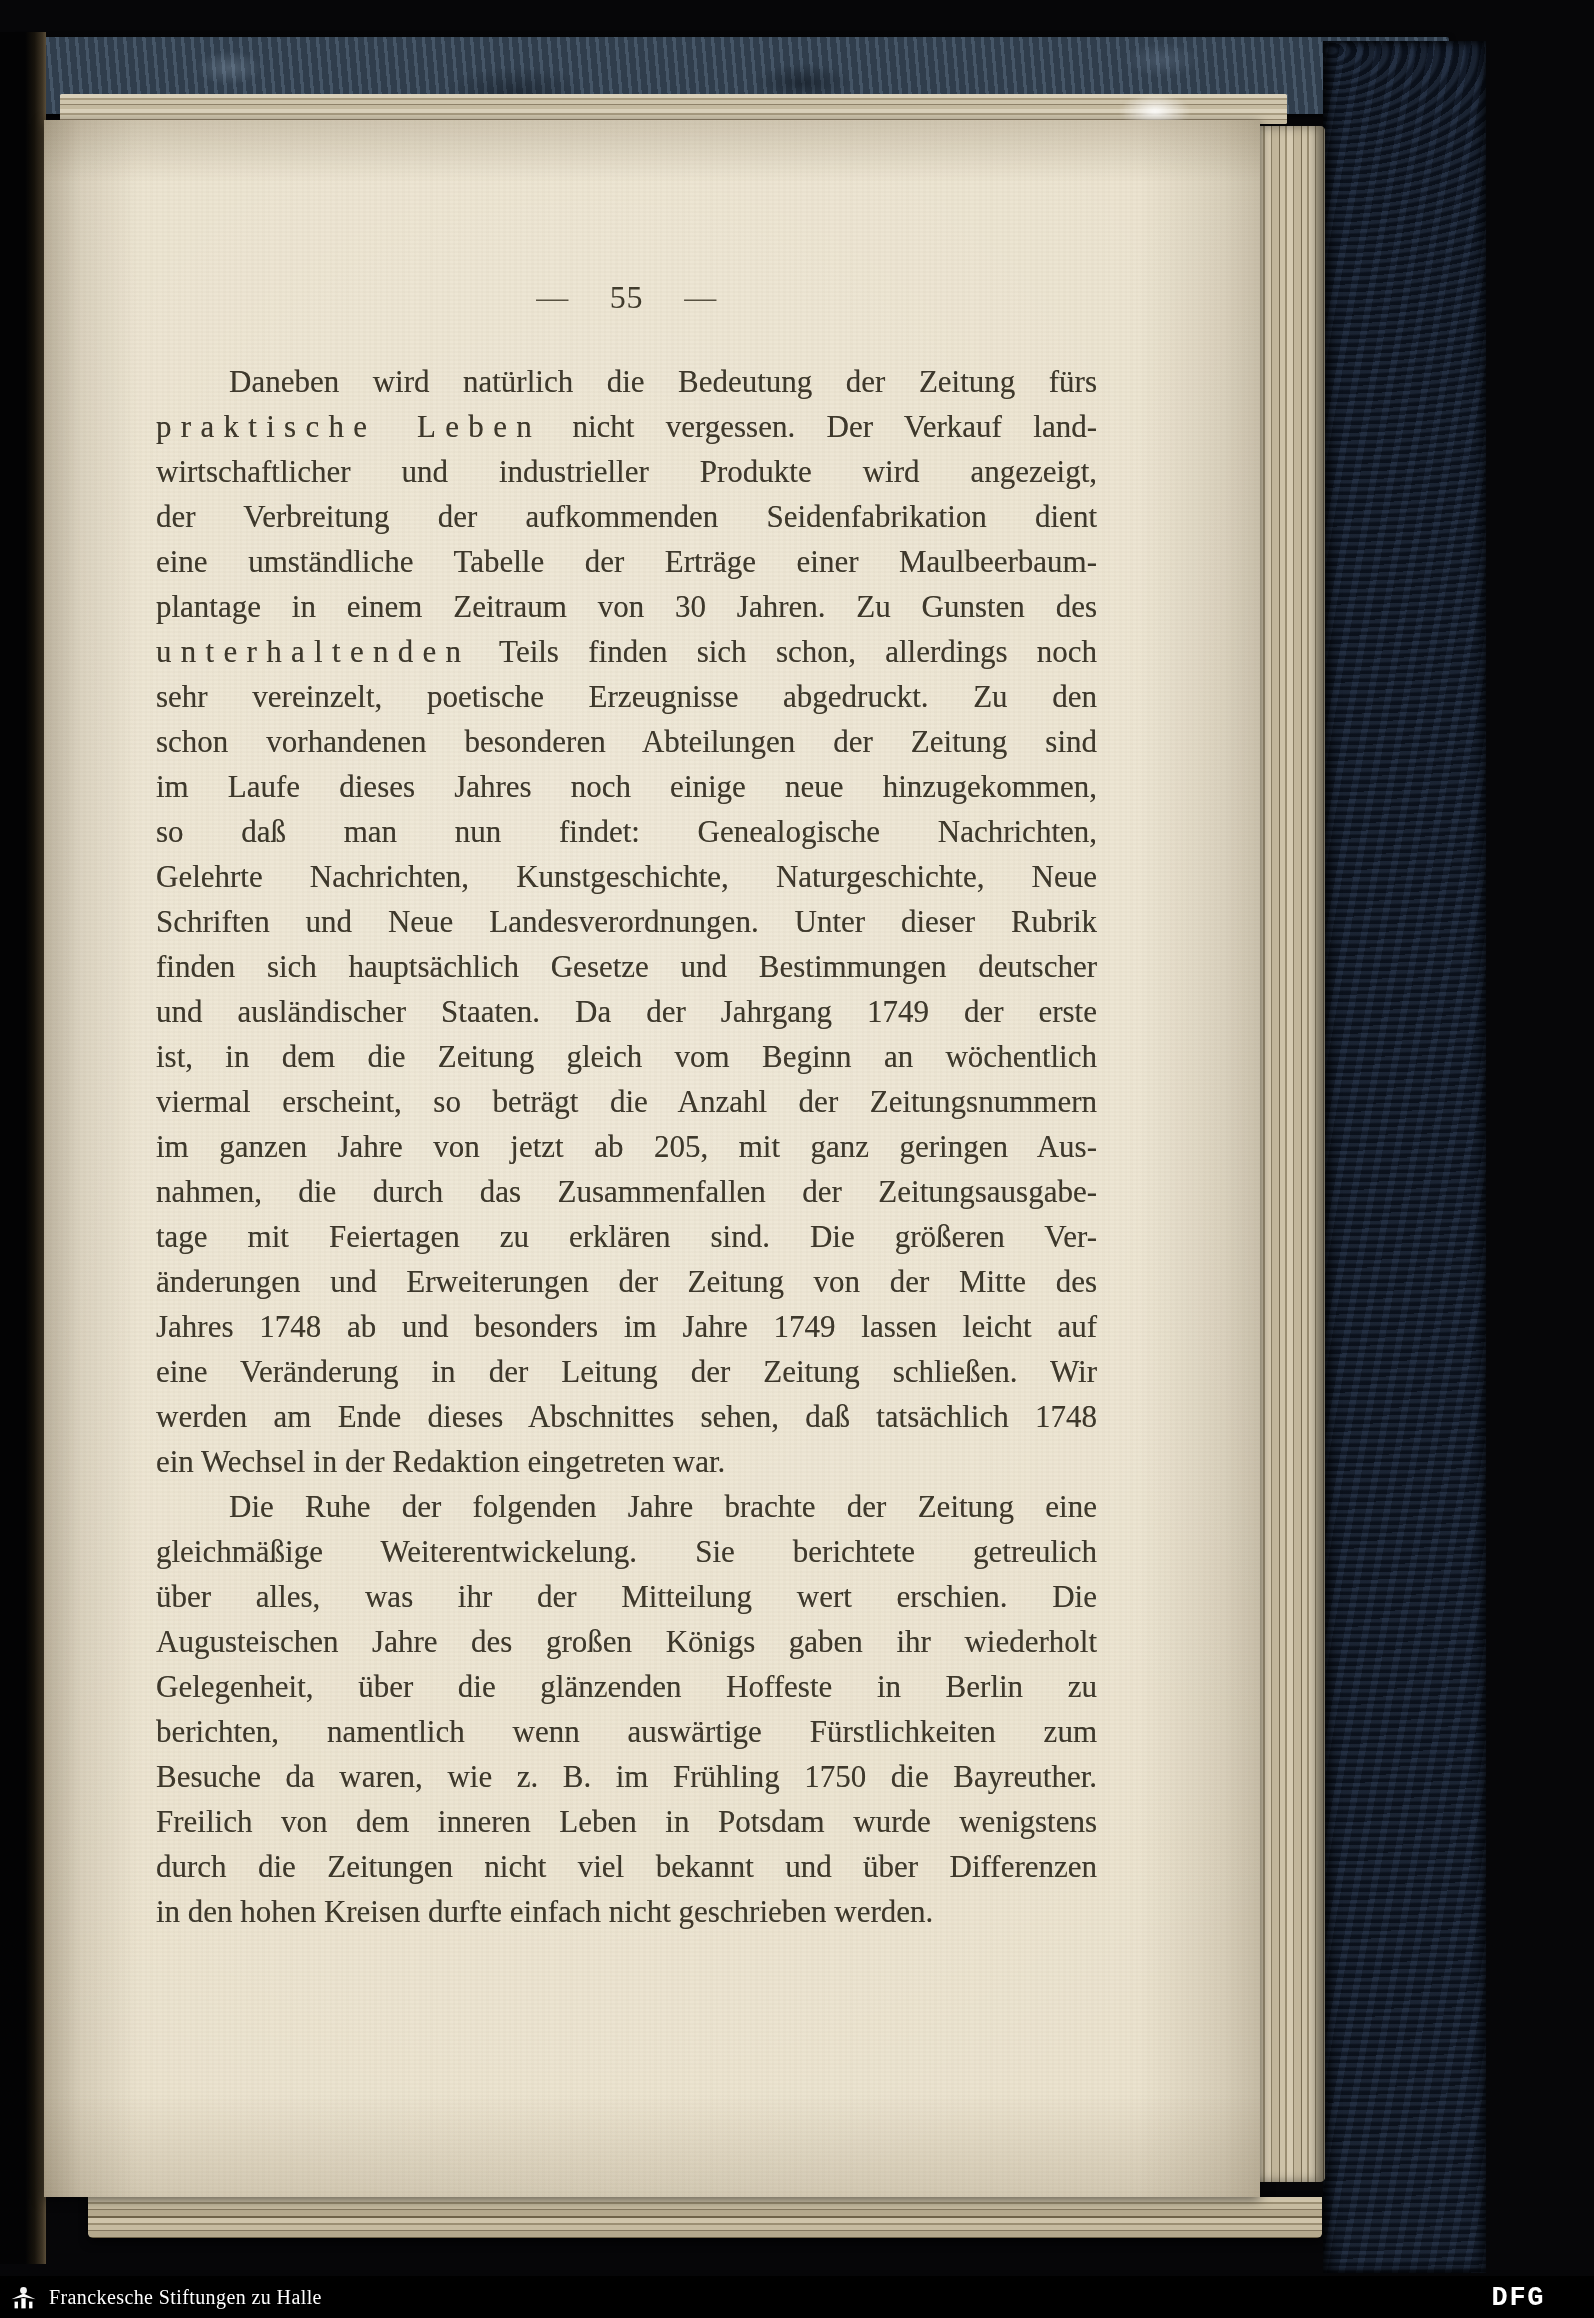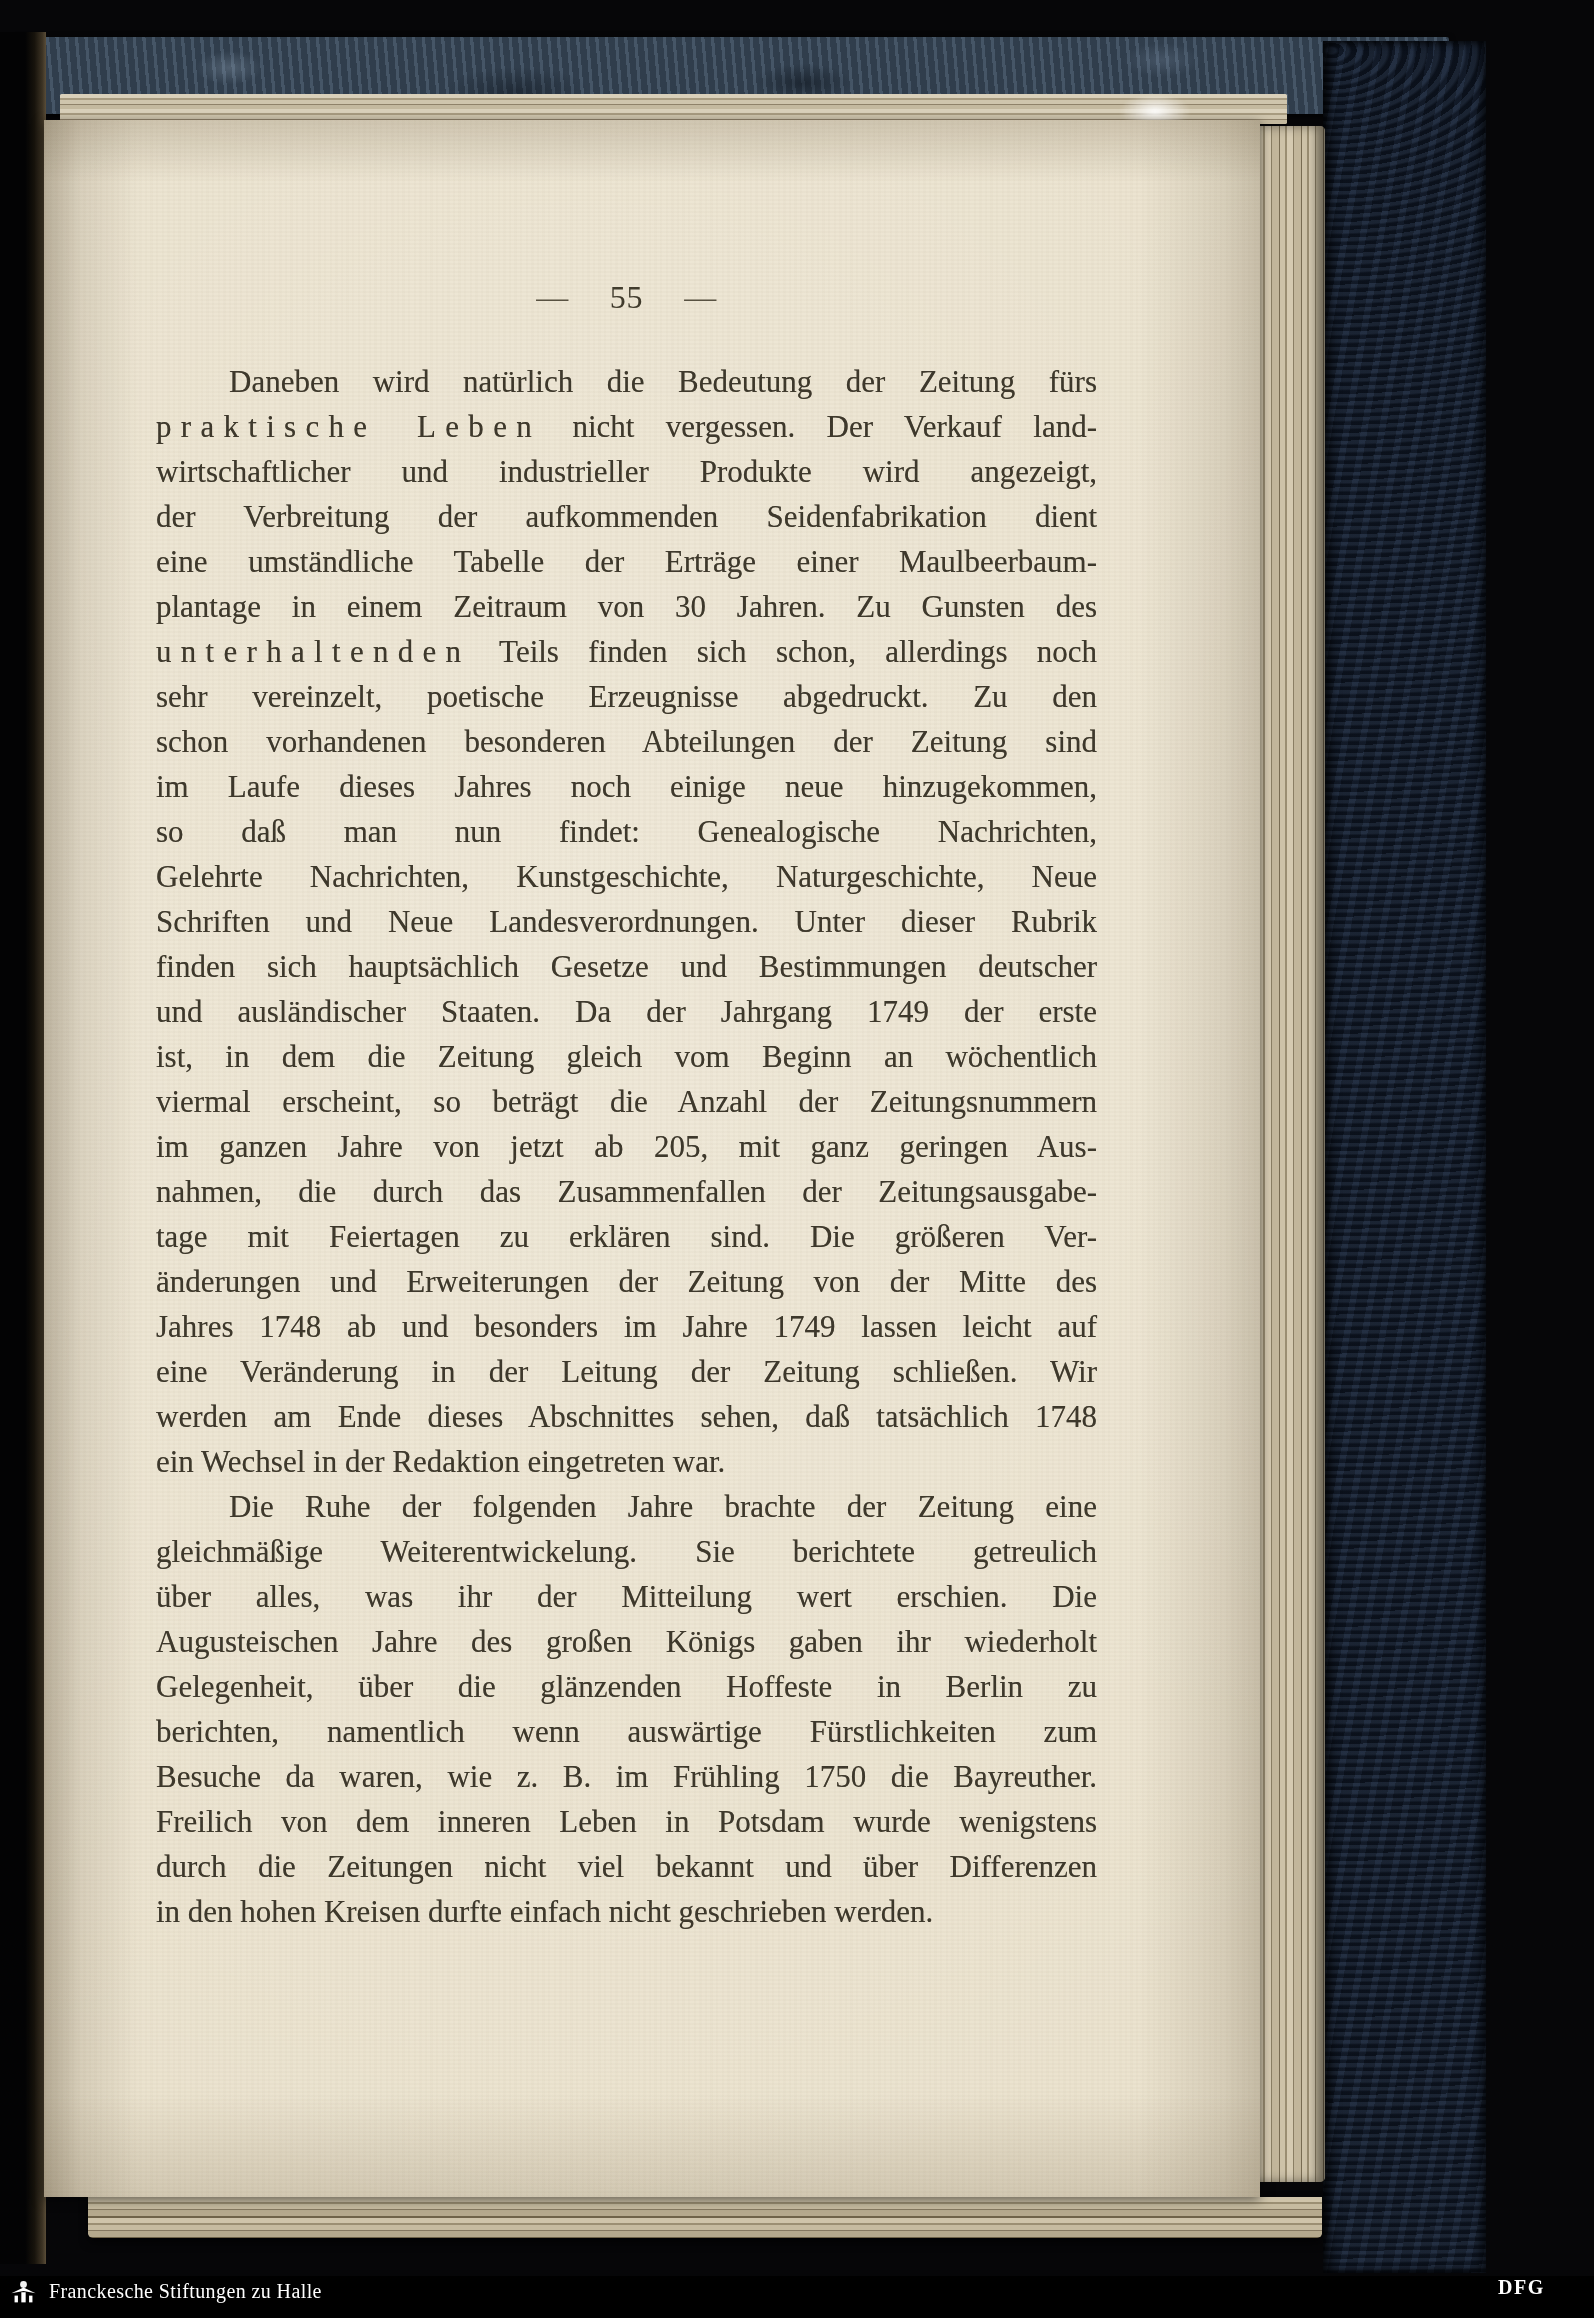--- a/index.html
+++ b/index.html
@@ -99,33 +99,33 @@
   .paragraph{margin:0;}
   .line{text-align:justify;text-align-last:justify;white-space:normal;}
   .line.last{text-align-last:left;}
   .line.indent{text-indent:73px;}
   .spaced{letter-spacing:.3em;}
 
   
   .footer-bar{
     position:absolute;left:0;top:2276px;width:1594px;height:43px;
     background:var(--footer-bg,#000);
-    display:flex;align-items:flex-start;justify-content:space-between;
+    display:flex;align-items:center;justify-content:space-between;
     padding:0 49px 0 8px;box-sizing:border-box;
   }
   .footer-left{display:flex;align-items:center;gap:11px;}
   .logo-box{width:30px;height:30px;display:flex;align-items:center;justify-content:center;}
   .lib-label{
     color:var(--footer-text,#fff);font-size:20px;
     font-family:"Liberation Serif","DejaVu Serif",serif;
     letter-spacing:.02em;
   }
   .dfg-label{
-    color:var(--footer-text,#fff);font-size:20px;font-weight:700;
-    font-family:Liberation Serif, serif;
+    color:var(--footer-text,#fff);font-size:27px;font-weight:700;
+    font-family:Liberation Mono, monospace;
     letter-spacing:1.6px;
   }
 </style>
 </head>
 <body>
 
 <div id="screen">
 
   <div class="cover-top"></div>
   <div class="cover-right"></div>

